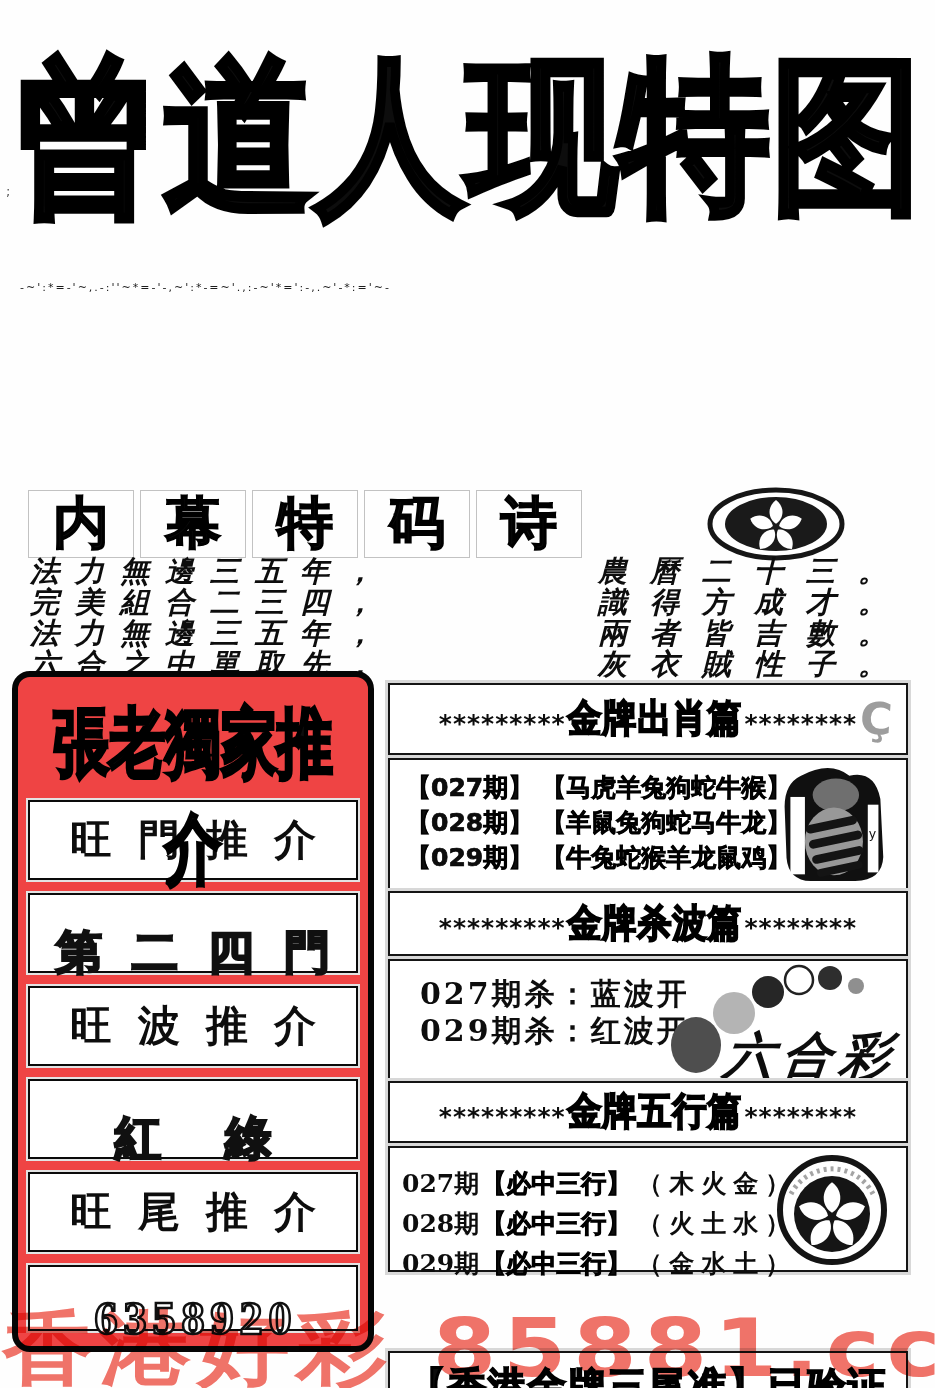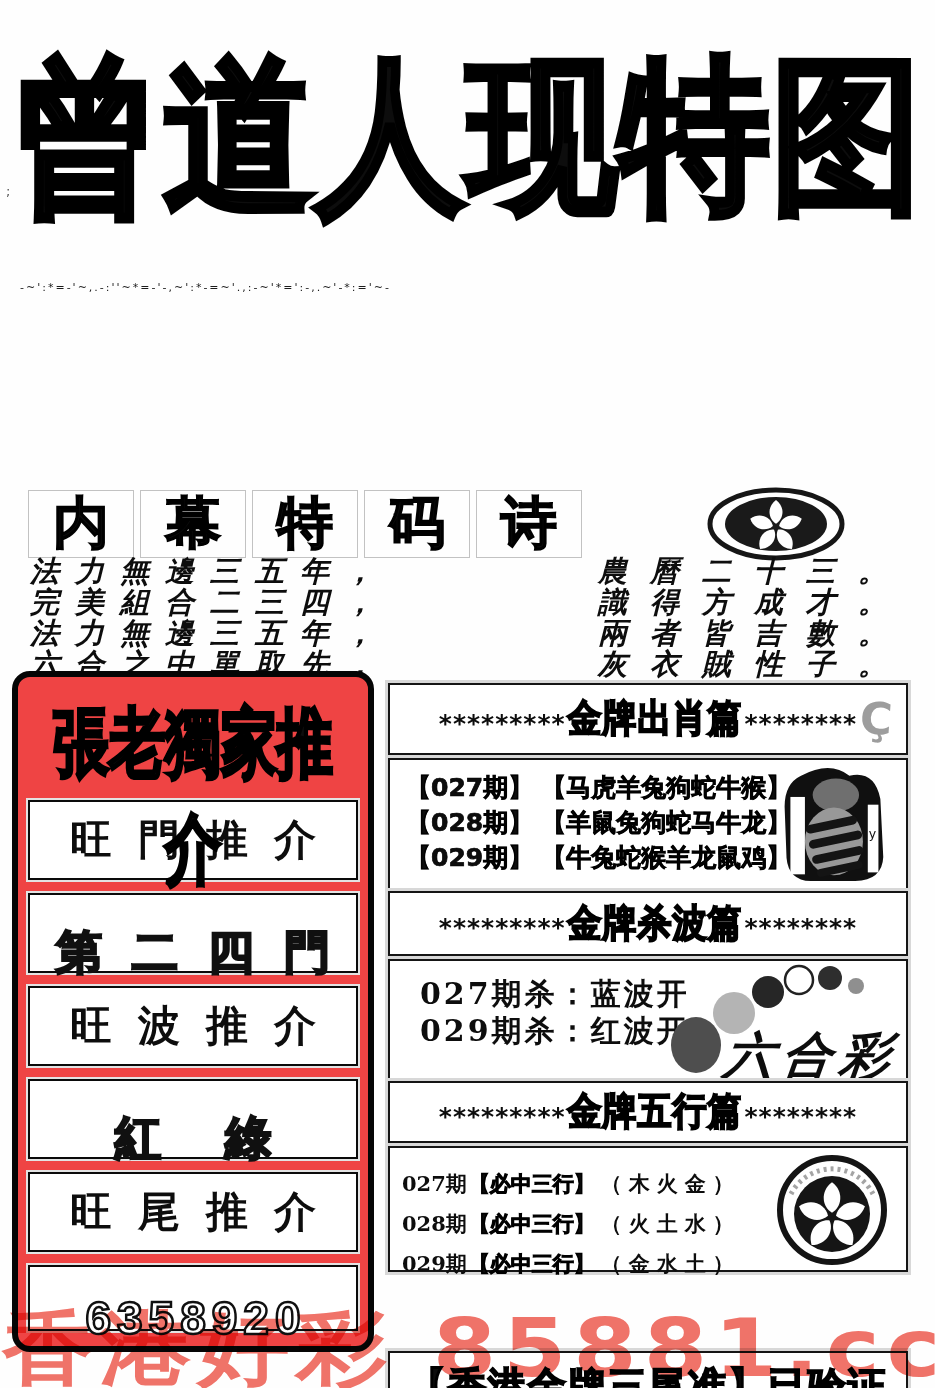--- a/index.html
+++ b/index.html
@@ -33,21 +33,21 @@
   .left-panel{position:absolute;left:12px;top:671px;width:362px;height:681px;box-sizing:border-box;
     border:6px solid #050505;border-radius:18px;background:#ef4444;padding:14px 8px 8px;}
   .lp-title{text-align:center;font-size:56px;font-weight:900;letter-spacing:0;
     -webkit-text-stroke:2.5px #000;transform:scaleY(1.35);transform-origin:top center;
     height:96px;line-height:78px;}
   .lp-box{height:76px;border:2px solid #0a0a0a;margin:13px 2px 0;background:#fff;
     display:flex;align-items:center;justify-content:center;box-shadow:0 0 0 2px #e3e3e3;}
   .lp-box:last-child{height:62px;}
   .lp-label{font-family:Liberation Sans, sans-serif;font-size:42px;font-weight:bold;
     letter-spacing:26px;padding-left:26px;white-space:nowrap;}
-  .lp-label.outline{font-family:Liberation Sans, sans-serif;font-size:46px;font-weight:900;
+  .lp-label.outline{font-family:Liberation Serif, serif;font-size:46px;font-weight:900;
     color:#fff;-webkit-text-stroke:2.5px #101010;letter-spacing:30px;padding-left:30px;margin-top:40px;}
   .lp-label.outline.wide{letter-spacing:64px;padding-left:64px;}
   .lp-label.outline.num{font-size:46px;letter-spacing:6px;padding-left:6px;}
 
   
   .rp-box{position:absolute;left:388px;width:520px;box-sizing:border-box;background:#fff;
     border:2px solid #151515;box-shadow:0 0 0 3px #d8d8d8;}
   .rp-header{display:flex;align-items:center;justify-content:center;}
   .stars{font-size:25px;font-weight:900;letter-spacing:1px;padding-top:8px;}
   .h-title{font-size:34px;font-weight:900;-webkit-text-stroke:1.8px #000;letter-spacing:1px;
@@ -69,21 +69,21 @@
   .fist-art{position:absolute;right:14px;top:6px;width:120px;height:118px;}
 
   .s-rows{padding:14px 0 0 30px;}
   .s-row{font-family:"DejaVu Serif",serif;font-size:30px;font-weight:bold;line-height:37px;
     letter-spacing:3px;white-space:nowrap;}
   .circles-art{position:absolute;right:28px;top:0;width:210px;height:112px;}
   .brand-label{position:absolute;right:8px;bottom:6px;font-family:"DejaVu Serif",serif;
     font-size:50px;font-weight:900;font-style:italic;letter-spacing:8px;transform:skewX(-6deg);}
 
   .w-rows{padding:16px 0 0 12px;}
-  .w-row{font-size:21px;line-height:40px;white-space:nowrap;}
+  .w-row{font-size:25px;line-height:40px;white-space:nowrap;}
   .w-row .period{font-family:"DejaVu Serif",serif;font-weight:bold;margin-right:2px;}
   .w-row .tag{font-weight:900;-webkit-text-stroke:0.9px #000;}
   .w-row .value{font-family:"DejaVu Serif",serif;font-weight:bold;letter-spacing:7px;margin-left:6px;}
   .badge-art{position:absolute;right:18px;top:6px;width:112px;height:112px;}
 
   .rp-footer-text{font-size:38px;font-weight:900;-webkit-text-stroke:1.8px #000;letter-spacing:2px;}
 
   
   .watermark{position:absolute;left:2px;top:1296px;z-index:6;white-space:nowrap;
     font-size:80px;font-weight:900;letter-spacing:6px;color:#ee5a4e;opacity:0.85;

